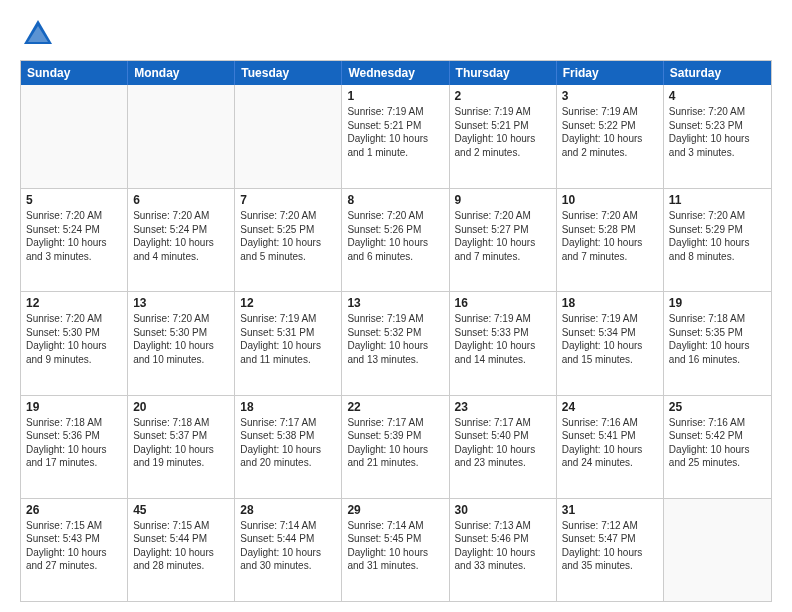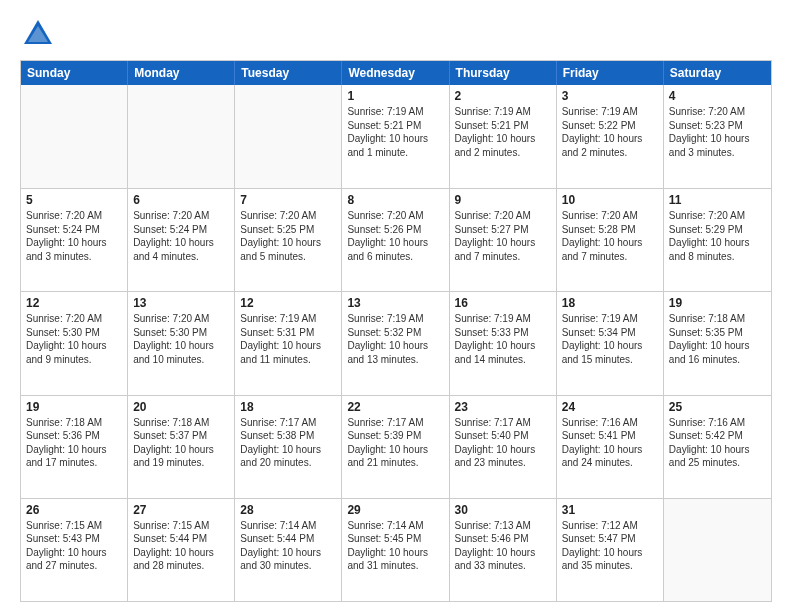--- a/index.html
+++ b/index.html
@@ -256,21 +256,21 @@
             <div class="day-num">25</div>
             <div class="day-info">Sunrise: 7:16 AM<br>Sunset: 5:42 PM<br>Daylight: 10 hours<br>and 25 minutes.</div>
           </div>
         </div>
         <div class="cal-week">
           <div class="cal-cell">
             <div class="day-num">26</div>
             <div class="day-info">Sunrise: 7:15 AM<br>Sunset: 5:43 PM<br>Daylight: 10 hours<br>and 27 minutes.</div>
           </div>
           <div class="cal-cell">
-            <div class="day-num">27</div>
+            <div class="day-num">45</div>
             <div class="day-info">Sunrise: 7:15 AM<br>Sunset: 5:44 PM<br>Daylight: 10 hours<br>and 28 minutes.</div>
           </div>
           <div class="cal-cell">
             <div class="day-num">28</div>
             <div class="day-info">Sunrise: 7:14 AM<br>Sunset: 5:44 PM<br>Daylight: 10 hours<br>and 30 minutes.</div>
           </div>
           <div class="cal-cell">
             <div class="day-num">29</div>
             <div class="day-info">Sunrise: 7:14 AM<br>Sunset: 5:45 PM<br>Daylight: 10 hours<br>and 31 minutes.</div>
           </div>

